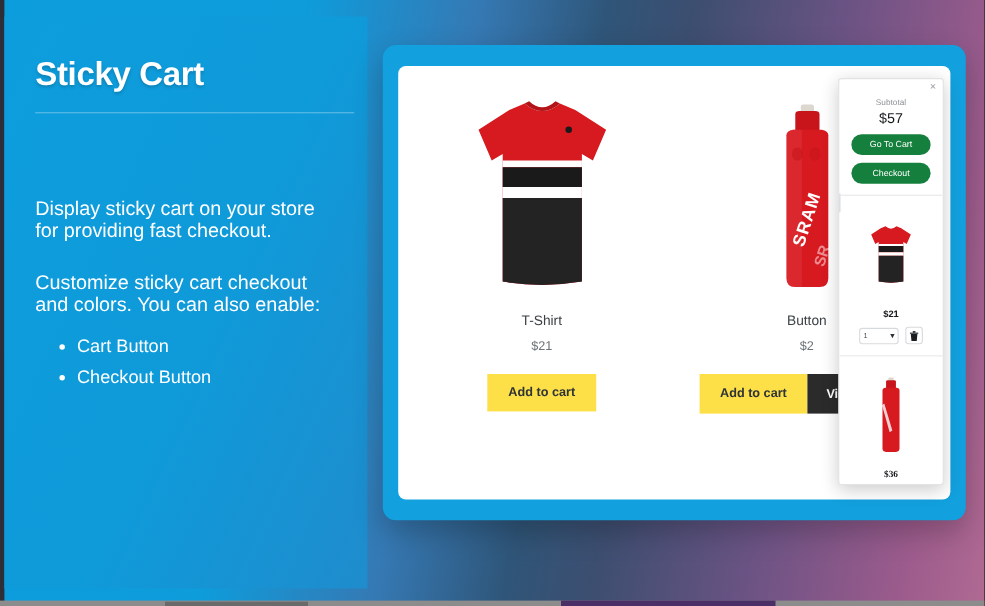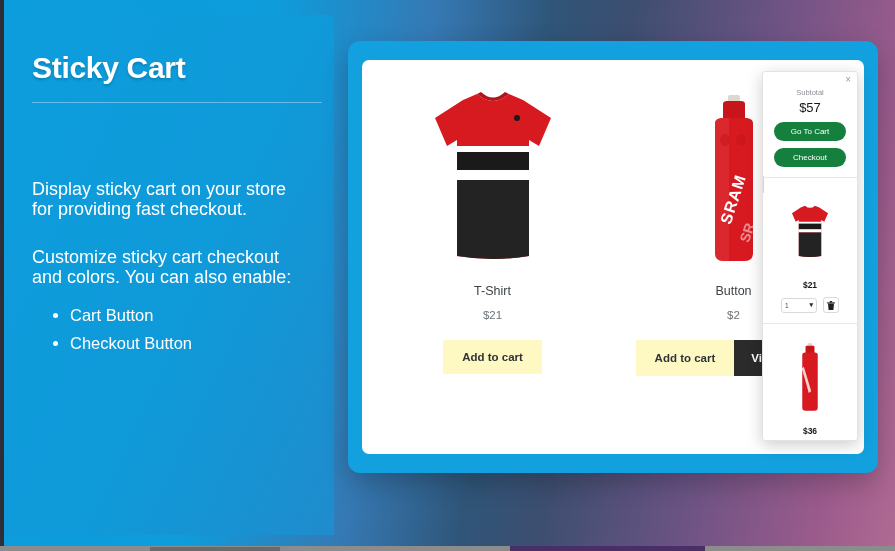--- a/index.html
+++ b/index.html
@@ -112,21 +112,21 @@
     color:#3d4246;
     text-align:center;
   }
   .product-price {
     margin-top:11px;
     font-size:11.5px;
     color:#6d7378;
   }
   .btn-row { margin-top:19px; display:flex; }
   .btn-add {
-    background:#fef9c3;
+    background:#fde047;
     color:#2f3437;
     font-size:11.5px;
     font-weight:bold;
     border:none;
     padding:11px 19px;
     cursor:pointer;
     font-family:inherit;
   }
   .btn-view {
     background:#2b2b2b;
@@ -199,21 +199,21 @@
     border-radius:10px;
     padding:5px 0;
     cursor:pointer;
     font-family:inherit;
   }
   .cart-item {
     padding:12px 8px 10px 8px;
     border-bottom:1px solid #e8e8e8;
     text-align:center;
   }
-  .cart-item:last-child { border-bottom:none; }
+  .cart-item:last-child { border-bottom:none;font-family:Liberation Serif, serif; }
   .cart-item-img {
     height:82px;
     display:flex;
     align-items:center;
     justify-content:center;
   }
   .cart-item-price {
     font-size:8.5px;
     font-weight:bold;
     color:#15181a;

